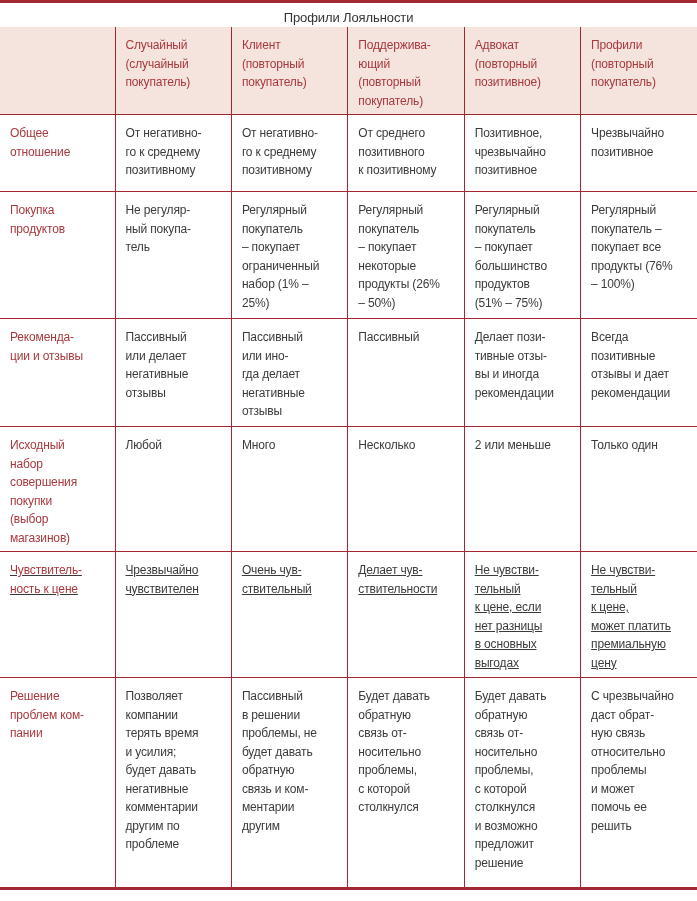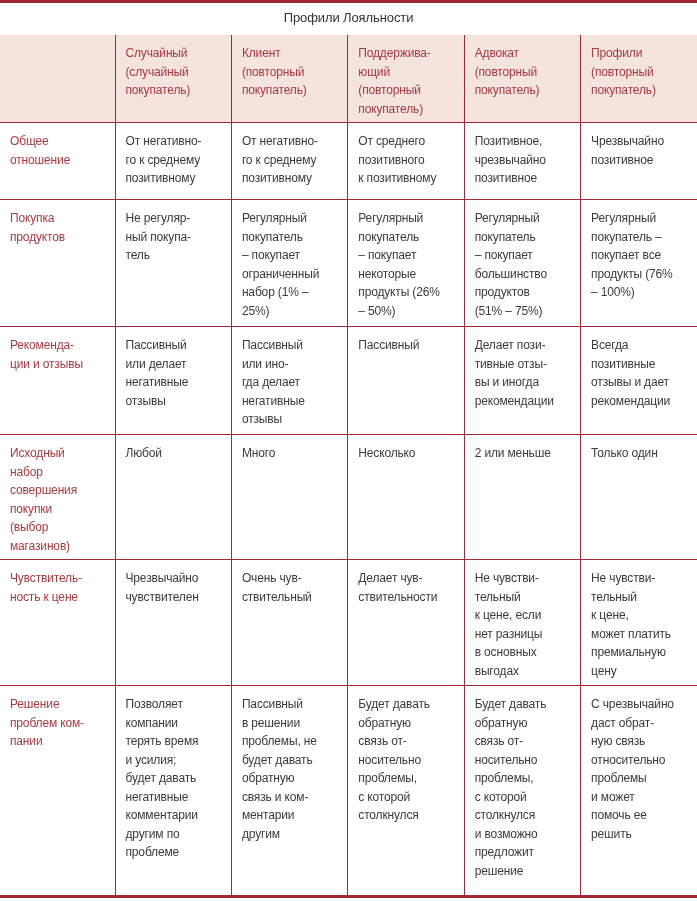--- a/index.html
+++ b/index.html
@@ -14,21 +14,21 @@
     font-family:"Liberation Sans","DejaVu Sans",sans-serif;
     color:var(--body-text);
     -webkit-font-smoothing:antialiased;
   }
   .topbar{height:3px;background:var(--red-border);}
   .page-title{
     font-size:13px;
     font-weight:normal;
     color:#333;
     text-align:center;
-    margin:7px 0 10px;
+    margin:7px 0 2px;
     letter-spacing:-0.1px;
   }
   table.loyalty{
     width:697px;
     border-collapse:collapse;
     table-layout:fixed;
     border-bottom:3px solid var(--red-border);
   }
   table.loyalty th,
   table.loyalty td{
@@ -47,21 +47,21 @@
     border-left:1px solid var(--red-border);
   }
   thead tr{background:var(--header-bg);height:84px;}
   thead th{color:var(--red-text);}
   tbody tr{border-top:1px solid var(--red-border);padding-left:11px;}
   tbody th{color:var(--red-text);}
   tbody tr:nth-child(1){height:77px;}
   tbody tr:nth-child(2){height:127px;}
   tbody tr:nth-child(3){height:108px;}
   tbody tr:nth-child(4){height:106px;}
-  tbody tr:nth-child(5){height:126px;}
+  tbody tr:nth-child(5){height:126px;text-decoration:underline;}
   tbody tr:nth-child(6){height:211px;}
   col.c0{width:115px;}
 </style>
 </head>
 <body>
 
 <div class="topbar"></div>
 
 <div class="page-title">Профили Лояльности</div>
 
@@ -82,21 +82,21 @@
 покупатель)</th>
       <th>Клиент
 (повторный
 покупатель)</th>
       <th>Поддержива-
 ющий
 (повторный
 покупатель)</th>
       <th>Адвокат
 (повторный
-покупатель)</th>
+позитивное)</th>
       <th>Профили
 (повторный
 покупатель)</th>
     </tr>
   </thead>
   <tbody>
     <tr>
       <th>Общее
 отношение</th>
       <td>От негативно-

